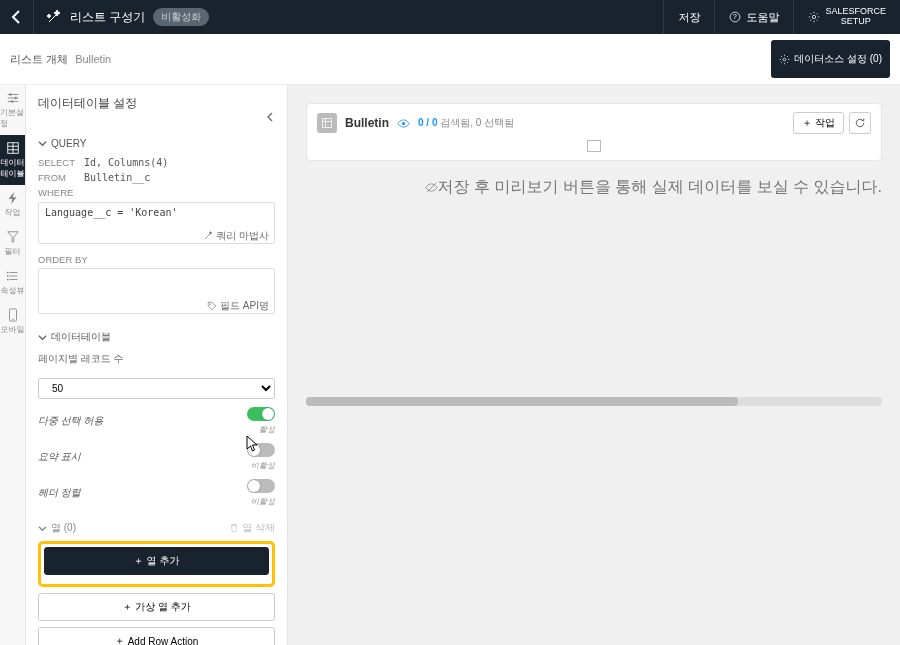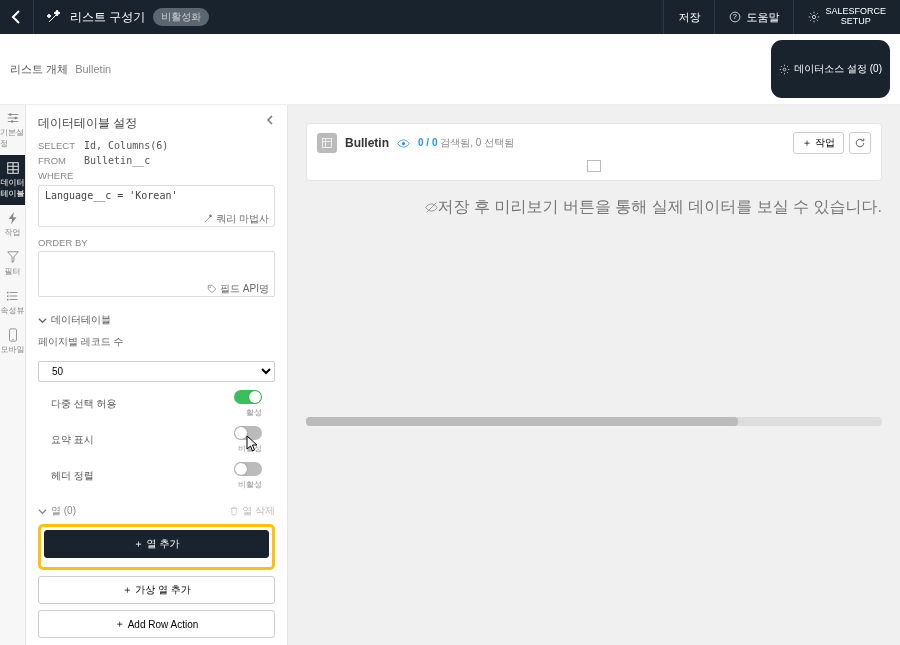--- a/index.html
+++ b/index.html
@@ -13,34 +13,34 @@
     .title-text { font-size: 12px; }
     .badge { background: #5a6773; color: #ccc; border-radius: 10px; padding: 2px 8px; font-size: 10px; }
     .topbar-right { margin-left: auto; display: flex; align-items: center; height: 100%; }
     .tb-item { padding: 0 14px; border-left: 1px solid #2a3a4a; height: 100%; display: flex; align-items: center; gap:5px; cursor: pointer; font-size: 11px; }
     .setup-item { line-height: 1.1; text-align: center; font-size: 9px; }
 
     
     .subbar { display: flex; align-items: center; padding: 6px 10px; border-bottom: 1px solid #eee; }
     .breadcrumb { font-size: 11px; color: #555; }
     .breadcrumb .obj { color: #888; margin-left: 4px; }
-    .ds-btn { margin-left: auto; background: #19232e; color: #fff; border-radius: 11px; padding: 22px 8px; display: flex; align-items: center; gap: 4px; cursor: pointer; font-size: 10px;}
+    .ds-btn { margin-left: auto; background: #19232e; color: #fff; border-radius: 3px; padding: 12px 8px; display: flex; align-items: center; gap: 4px; cursor: pointer; font-size: 10px;}
 
     
     .main { display: flex; height: calc(645px - 34px - 30px); }
 
     
     .rail { width: 26px; background: #f7f7f7; border-right: 1px solid #e5e5e5; display: flex; flex-direction: column; }
     .rail-item { display: flex; flex-direction: column; align-items: center; padding: 6px 0; font-size: 8px; color: #888; cursor: pointer; gap:2px;}
     .rail-item.active { background: #19232e; color: #fff; }
     .rail-icn { width: 14px; height: 14px; }
 
     
     .panel { width: 262px; border-right: 1px solid #e5e5e5; padding: 10px 12px; overflow-y: auto; }
-    .panel-head { display: flex; align-items: flex-start; margin-bottom: 8px; }
+    .panel-head { display: flex; align-items: flex-start; margin-bottom: 16px; flex-direction: column; }
     .panel-title { font-size: 12px; color: #444; }
     .panel-collapse { margin-left: auto; cursor: pointer; color: #777; }
 
     .sect { margin-bottom: 14px; }
     .sect-head { display: flex; align-items: center; gap: 4px; color: #555; font-size: 10px; cursor: pointer; margin-bottom: 8px; }
     .chev { display: inline-block; }
 
     .kv { display: flex; align-items: flex-start; margin-bottom: 4px; font-size: 10px; color: #888; }
     .kv .k { width: 46px; flex:none; font-size: 9.5px;}
     .kv .v { color: #555; font-family: monospace; }
@@ -48,21 +48,21 @@
     .ta-wrap { position: relative; margin-bottom: 8px; }
     textarea.qry { width: 100%; height: 42px; border: 1px solid #ddd; border-radius: 2px; padding: 4px 6px; font-family: monospace; font-size: 10px; color: #444; resize: none; }
     .ta-hint { position: absolute; right: 6px; bottom: 3px; font-size: 10px; color: #666; display: flex; align-items: center; gap:3px; cursor:pointer;}
 
     .ob-label { font-size: 9.5px; color: #888; margin-bottom: 3px; display:block;}
     textarea.ob { width: 100%; height: 46px; border: 1px solid #ddd; border-radius: 2px; padding: 4px; resize: none; }
 
     .field-label { font-size: 10px; color: #666; margin-bottom: 12px; display:block; }
     .select { width: 100%; border: 1px solid #ccc; border-radius: 2px; padding: 3px 9px; font-size: 10px; background:#fff;}
 
-    .toggle-row { display: flex; align-items: center; margin: 8px 13px 2px; }
+    .toggle-row { display: flex; align-items: center; margin: 8px 0 2px; font-style: italic; }
     .toggle-label { font-size: 10px; color: #555; }
     .toggle-wrap { margin-left: auto; text-align: right; }
     .toggle { width: 28px; height: 14px; border-radius: 10px; position: relative; display:inline-block; cursor:pointer;}
     .toggle .knob { position: absolute; top: 1px; width: 12px; height: 12px; background: #fff; border-radius: 50%; box-shadow: 0 0 2px rgba(0,0,0,0.3);}
     .toggle.on { background: #3bbf5d; } .toggle.on .knob { right: 1px; }
     .toggle.off { background: #bbb; } .toggle.off .knob { left: 1px; }
     .toggle-state { font-size: 8px; color: #999; display:block; margin-top:1px;}
 
     .cols-head { display: flex; align-items: center; color: #888; font-size: 10px; margin: 8px 0 6px; }
     .cols-head .del { margin-left: auto; display:flex; align-items:center; gap:3px; color:#bbb; cursor:pointer;}
@@ -203,23 +203,29 @@
     <div class="panel-head">
       <span class="panel-title">데이터테이블 설정</span>
       <span class="panel-collapse">
         <svg width="10" height="10" viewBox="0 0 10 10">
             <path d="M7 1 3 5l4 4" stroke="#777" fill="none" stroke-width="1.5"></path>
           </svg>
       </span>
     </div>
 
     <div class="sect">
+      <div class="sect-head">
+        <svg class="chev" width="9" height="9" viewBox="0 0 10 10">
+            <path d="M1 3 5 7l4-4" stroke="#666" fill="none" stroke-width="1.4"></path>
+          </svg>
+        <span>QUERY</span>
+      </div>
       <div class="kv">
           <span class="k">SELECT</span>
-          <span class="v">Id, Columns(6)</span>
+          <span class="v">Id, Columns(4)</span>
         </div>
       <div class="kv">
           <span class="k">FROM</span>
           <span class="v">Bulletin__c</span>
         </div>
       <div class="kv">
           <span class="k">WHERE</span>
         </div>
       <div class="ta-wrap">
         <textarea class="qry" style="">Language__c = 'Korean'</textarea>

